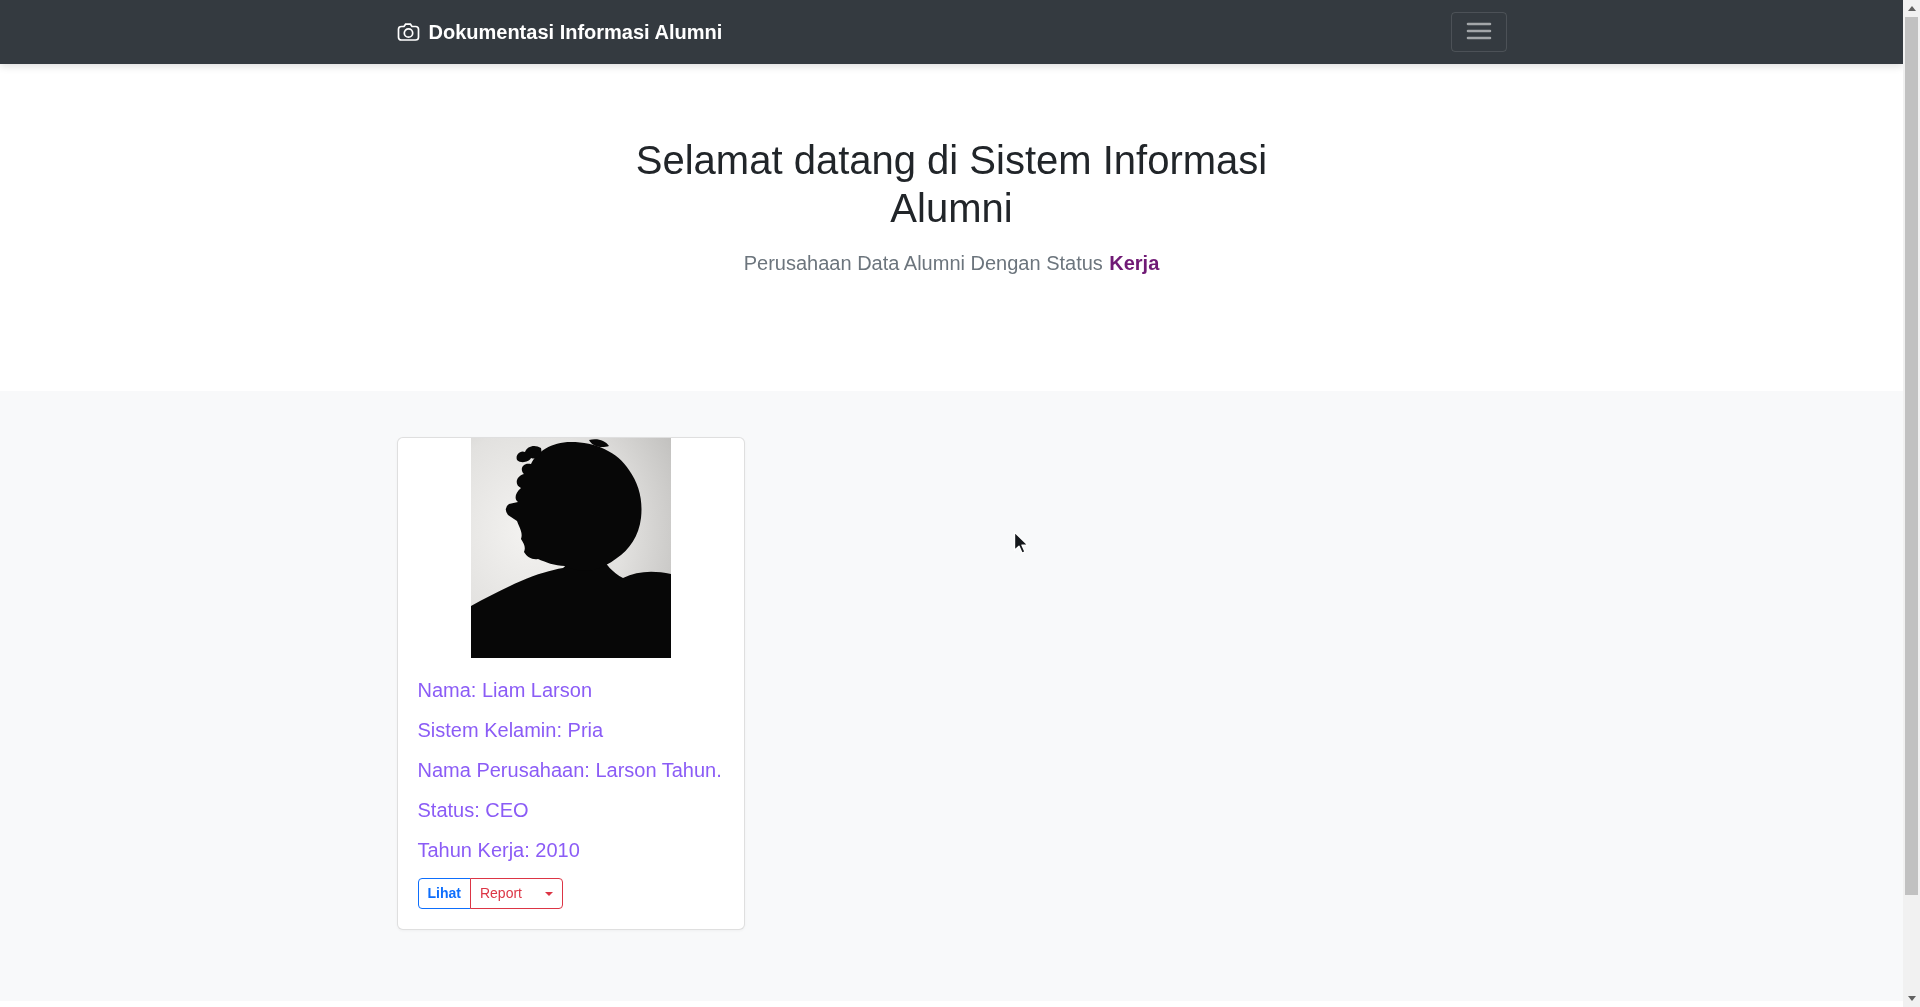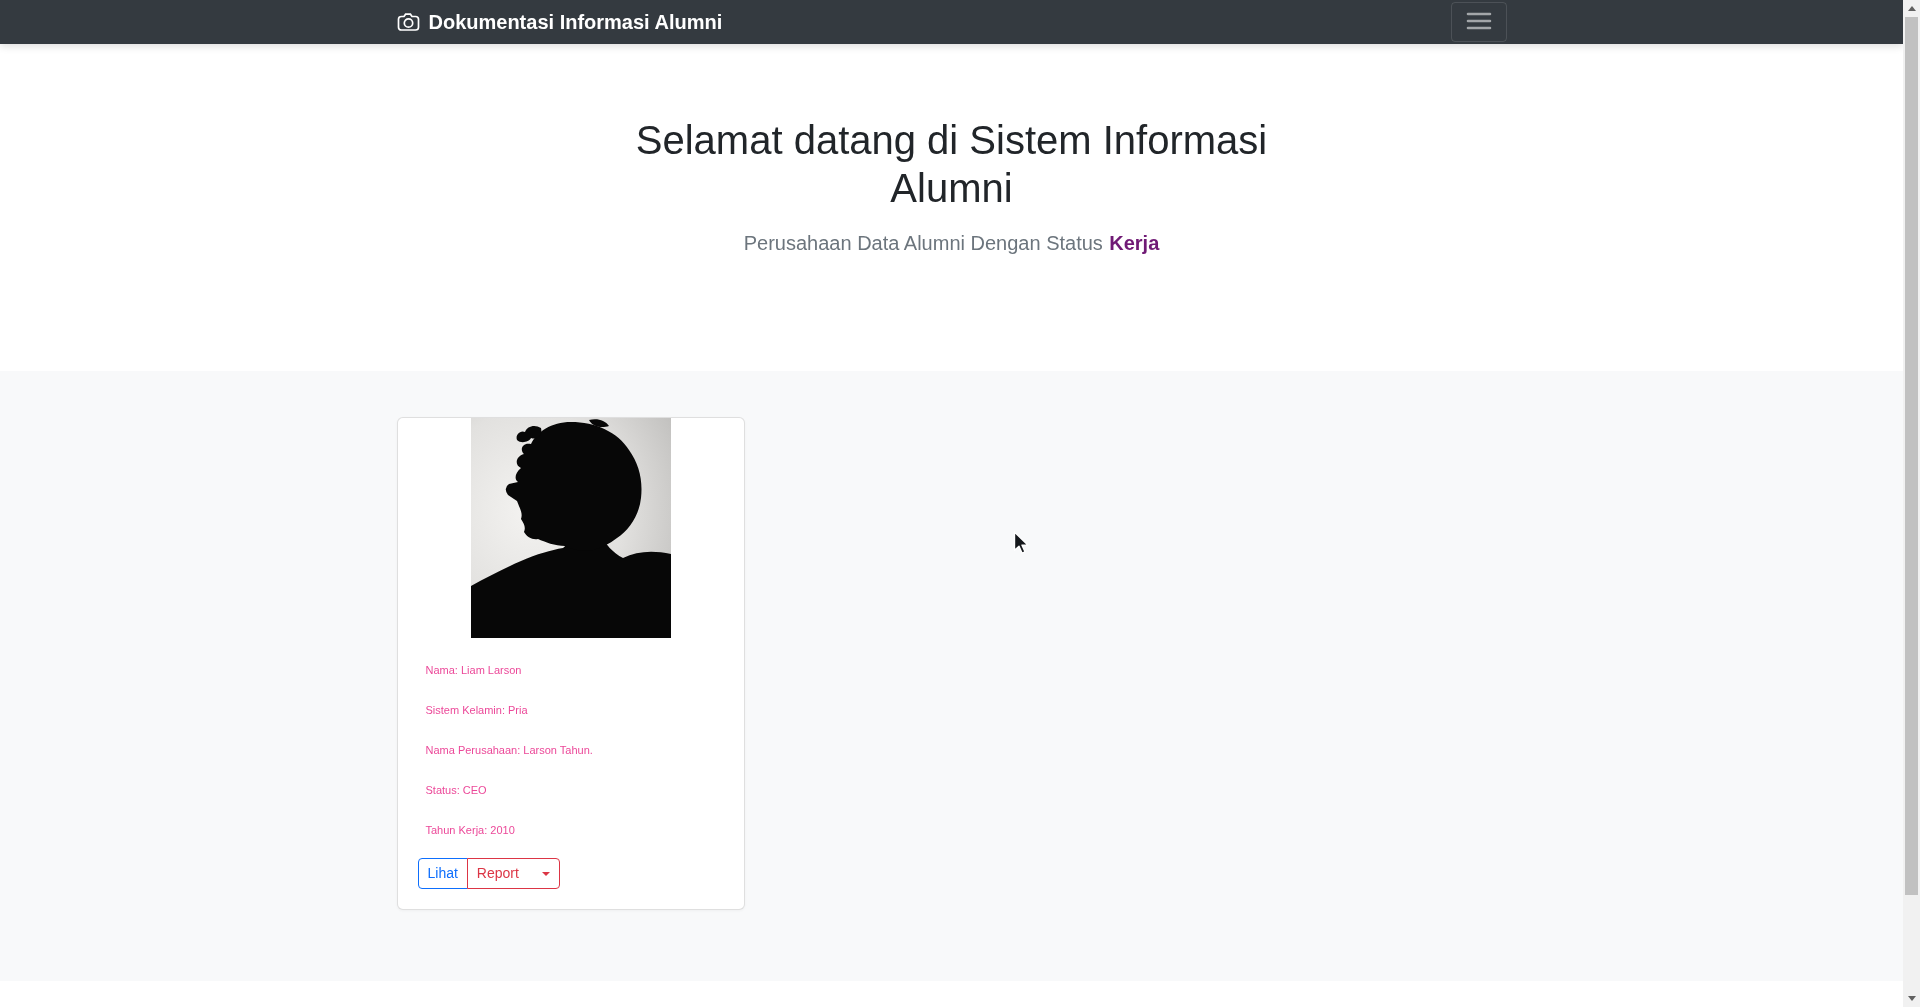--- a/index.html
+++ b/index.html
@@ -6,21 +6,21 @@
   body {
     width:1920px; height:1007px; overflow:hidden; position:relative;
     background:#ffffff;
     font-family:"Liberation Sans","DejaVu Sans",sans-serif;
     color:#212529;
   }
   .viewport { position:absolute; left:0; top:0; width:1903px; height:1007px; overflow:hidden; }
 
   
   .navbar {
-    height:44px; background:#343a40; position:relative; z-index:3;
+    height:64px; background:#343a40; position:relative; z-index:3;
     box-shadow:0 2px 8px rgba(0,0,0,0.14);
     display:flex; align-items:center;
   }
   .navbar-inner {
     width:1110px; margin:0 auto;
     display:flex; align-items:center; justify-content:space-between;
   }
   .brand {
     display:flex; align-items:center; gap:9px;
     color:#ffffff; font-size:20px; font-weight:bold; text-decoration:none;
@@ -54,29 +54,29 @@
   }
   .section-inner { width:1110px; margin:0 auto; }
 
   .card {
     width:348px; box-sizing:border-box; background:#ffffff;
     border:1px solid rgba(0,0,0,0.125); border-radius:6px;
     box-shadow:0 1px 3px rgba(0,0,0,0.04);
   }
   .card-img { display:block; width:200px; height:220px; margin:0 auto; }
   .card-body { padding:20px; }
-  .card-body p { margin:0 8px 16px; font-size:11px; line-height:24px; color:#ec4899; }
+  .card-body p { margin:0 0 16px; font-size:20px; line-height:24px; color:#8b5cf6; }
 
   .btn-group { display:inline-flex; }
   .btn {
     font-family:inherit; font-size:14px; line-height:21px; padding:4px 9px;
     background:#ffffff; cursor:pointer; display:inline-flex; align-items:center;
   }
   .btn-view {
-    color:#0d6efd; border:1px solid #0d6efd; border-radius:4px 0 0 4px;
+    color:#0d6efd; border:1px solid #0d6efd; border-radius:4px 0 0 4px;font-weight:bold;
   }
   .btn-report {
     color:#dc3545; border:1px solid #dc3545; border-radius:0 4px 4px 0;
     margin-left:-1px; gap:23px;
   }
   .caret {
     width:0; height:0; display:inline-block;
     border-left:4px solid transparent; border-right:4px solid transparent;
     border-top:4.5px solid currentColor;
   }

